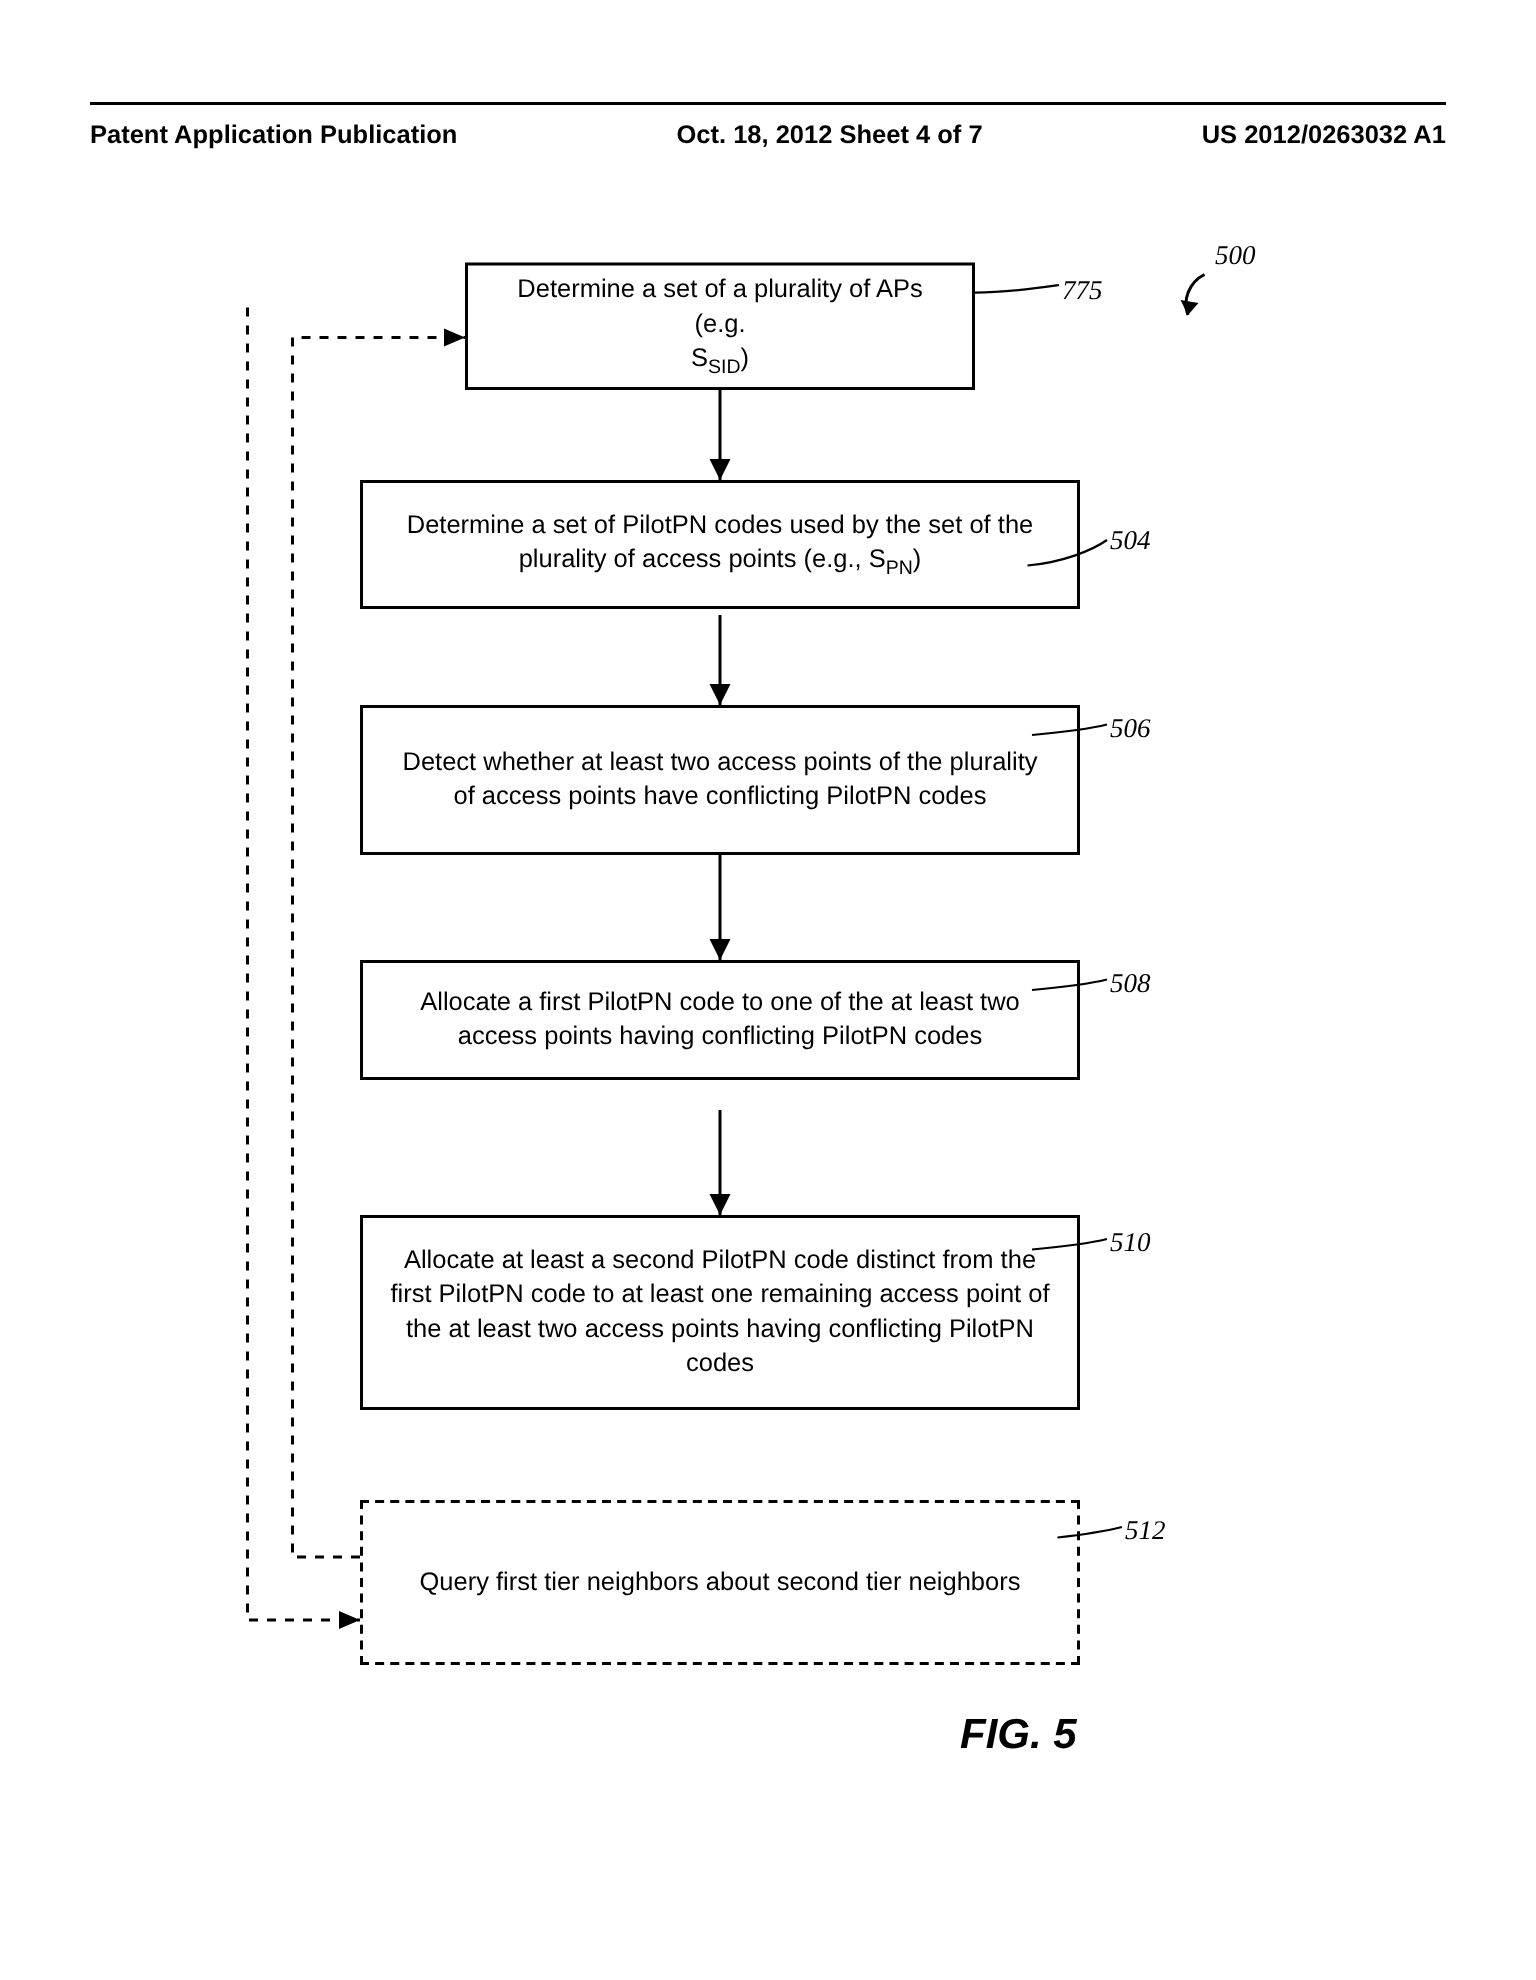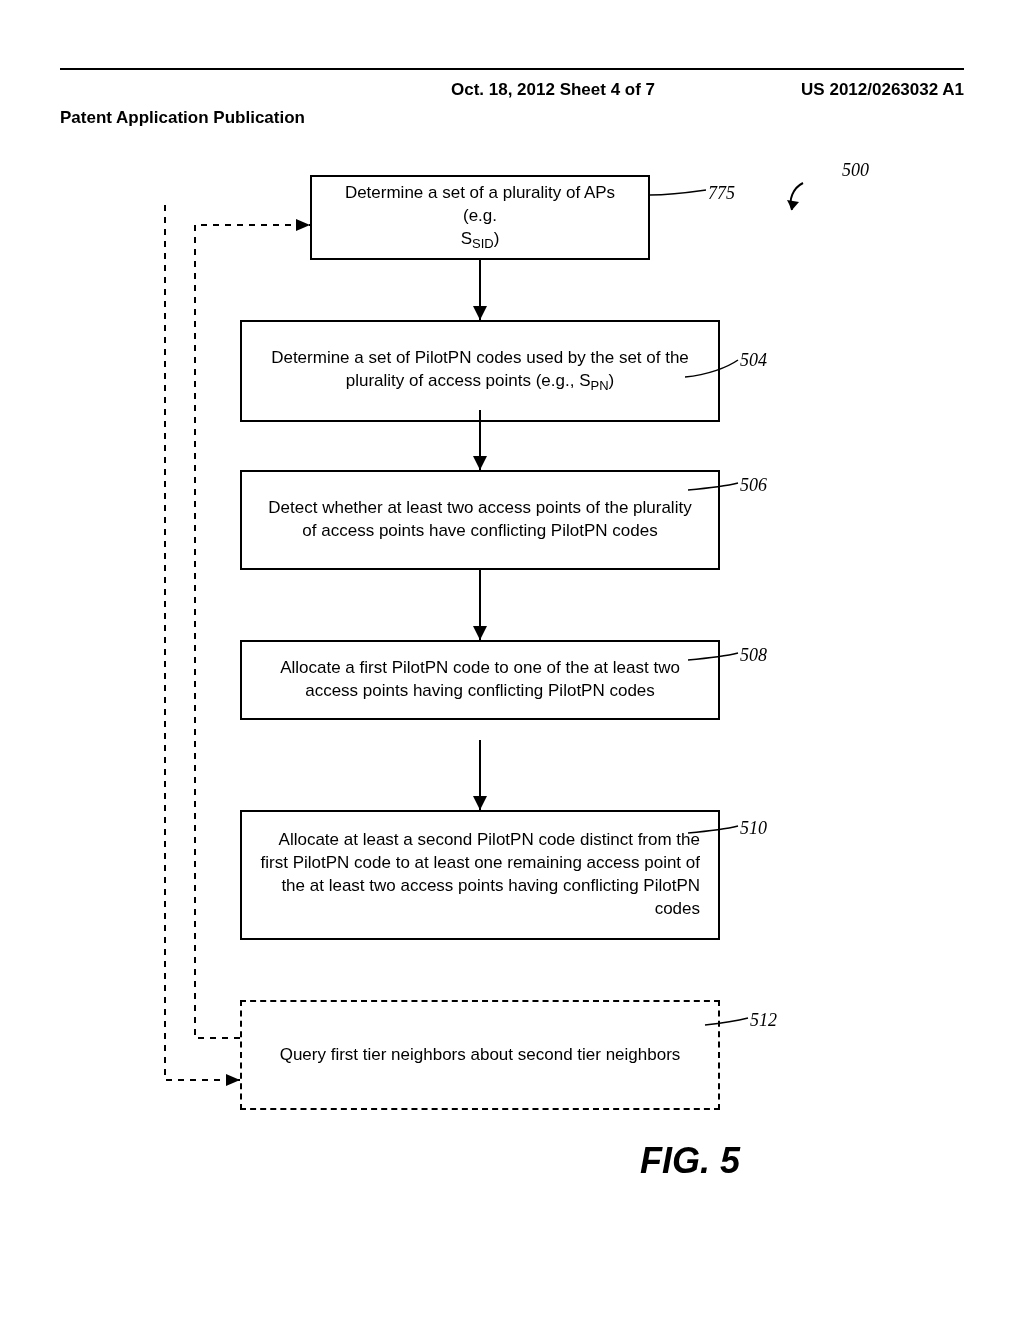--- a/index.html
+++ b/index.html
@@ -28,21 +28,21 @@
   }
   .header {
     position: absolute;
     top: 80px;
     left: 60px;
     right: 60px;
     font-size: 17px;
     display: flex;
     justify-content: space-between;
   }
-  .header .left { font-weight: bold; margin-top: 28px; }
+  .header .left { font-weight: bold; }
   .header .mid { font-weight: bold; }
   .header .right { font-weight: bold; }
   .canvas {
     position: absolute;
     top: 150px;
     left: 110px;
     width: 810px;
     height: 1100px;
   }
   .box {
@@ -62,21 +62,21 @@
   }
   .sublabel { font-size: 13px; vertical-align: sub; }
   .ref {
     position: absolute;
     font-size: 18px;
     font-style: italic;
     font-family: "Times New Roman", serif;
   }
   .fig-label {
     position: absolute;
-    font-size: 36px;
+    font-size: 28px;
     font-weight: bold;
     font-style: italic;
   }
   svg.overlay {
     position: absolute;
     top: 0; left: 0;
     width: 100%; height: 100%;
     overflow: visible;
     pointer-events: none;
   }
@@ -87,21 +87,21 @@
 <div class="page">
   <div class="hr-top"></div>
   <div class="header">
     <span class="left">Patent Application Publication</span>
     <span class="mid">Oct. 18, 2012  Sheet 4 of 7</span>
     <span class="right">US 2012/0263032 A1</span>
   </div>
 
   <div class="canvas">
 
-    <div class="ref" style="top:10px; left:732px;">500</div>
+    <div class="ref" style="top:10px; left:700px;">500</div>
     <svg class="overlay">
       <path d="M693 33 C 683 38, 678 50, 682 60" fill="none" stroke="#000" stroke-width="2"></path>
       <polygon points="682,60 677,50 689,52" fill="#000"></polygon>
     </svg>
 
     <div class="box" style="top:25px; left:200px; width:340px; height:85px;">
       <span>
         <span>Determine a set of a plurality of APs (e.g.</span><br>
         <span>S</span><span class="sublabel">SID</span><span>)</span>
       </span>
@@ -109,21 +109,21 @@
     <div class="ref" style="top:33px; left:598px;">775</div>
     <svg class="overlay">
       <path d="M540 45 C 562 45, 582 42, 596 40" fill="none" stroke="#000" stroke-width="1.5"></path>
     </svg>
 
     <svg class="overlay">
       <line x1="370" y1="110" x2="370" y2="170" stroke="#000" stroke-width="2"></line>
       <polygon points="370,170 363,156 377,156" fill="#000"></polygon>
     </svg>
 
-    <div class="box" style="top:170px; left:130px; width:480px; height:102px;">
+    <div class="box" style="top:170px; left:130px; width:480px; height:86px;">
       <span>
         <span>Determine a set of PilotPN codes used by the set of the plurality of access points (e.g., S</span><span class="sublabel">PN</span><span>)</span>
       </span>
     </div>
     <div class="ref" style="top:200px; left:630px;">504</div>
     <svg class="overlay">
       <path d="M575 227 C 598 225, 618 217, 628 210" fill="none" stroke="#000" stroke-width="1.5"></path>
     </svg>
 
     <svg class="overlay">
@@ -150,21 +150,21 @@
     <div class="ref" style="top:495px; left:630px;">508</div>
     <svg class="overlay">
       <path d="M578 510 C 600 508, 620 505, 628 503" fill="none" stroke="#000" stroke-width="1.5"></path>
     </svg>
 
     <svg class="overlay">
       <line x1="370" y1="590" x2="370" y2="660" stroke="#000" stroke-width="2"></line>
       <polygon points="370,660 363,646 377,646" fill="#000"></polygon>
     </svg>
 
-    <div class="box" style="top:660px; left:130px; width:480px; height:130px;text-align:right;">
+    <div class="box" style="top:660px; left:130px; width:480px; height:130px;">
       <span>Allocate at least a second PilotPN code distinct from the first PilotPN code to at least one remaining access point of the at least two access points having conflicting PilotPN codes</span>
     </div>
     <div class="ref" style="top:668px; left:630px;">510</div>
     <svg class="overlay">
       <path d="M578 683 C 600 681, 620 678, 628 676" fill="none" stroke="#000" stroke-width="1.5"></path>
     </svg>
 
     <div class="box dashed" style="top:850px; left:130px; width:480px; height:110px;">
       <span>Query first tier neighbors about second tier neighbors</span>
     </div>

